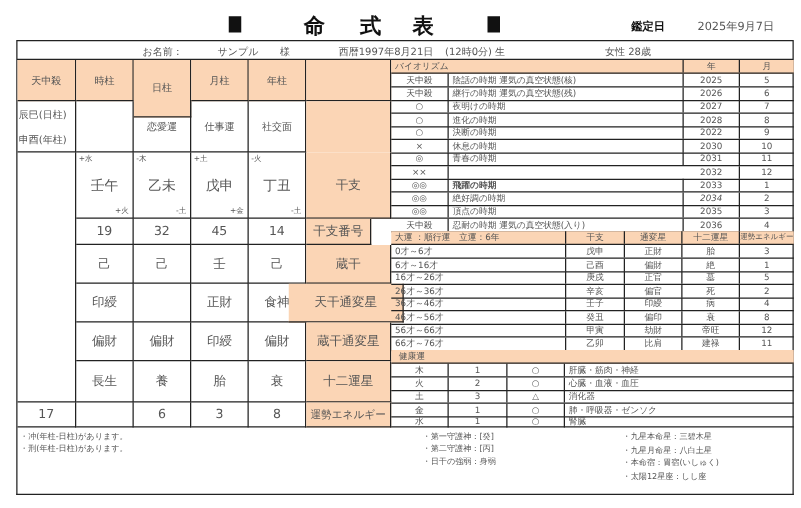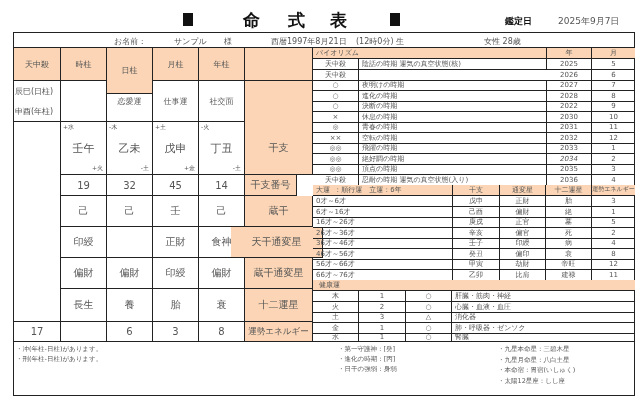--- a/index.html
+++ b/index.html
@@ -143,20 +143,21 @@
       <div class="c" style="left:279px;width:43px;border-right:none;">月</div>
     </div>
     <div class="rrow" style="top:11px;">
         <div class="c" style="left:0;width:46px;">天中殺</div>
         <div class="l" style="left:46px;width:188px;">陰話の時期 運気の真空状態(核)</div>
         <div class="c" style="left:234px;width:45px;">2025</div>
         <div class="c" style="left:279px;width:43px;border-right:none;">5</div>
       </div>
     <div class="rrow" style="top:21.5px;">
         <div class="c" style="left:0;width:46px;">天中殺</div>
+        <div class="l" style="left:46px;width:188px;">継行の時期 運気の真空状態(残)</div>
         <div class="c" style="left:234px;width:45px;">2026</div>
         <div class="c" style="left:279px;width:43px;border-right:none;">6</div>
       </div>
     <div class="rrow" style="top:32px;">
         <div class="c" style="left:0;width:46px;">○</div>
         <div class="l" style="left:46px;width:188px;">夜明けの時期</div>
         <div class="c" style="left:234px;width:45px;">2027</div>
         <div class="c" style="left:279px;width:43px;border-right:none;">7</div>
       </div>
     <div class="rrow" style="top:42.5px;">
@@ -178,27 +179,26 @@
         <div class="c" style="left:279px;width:43px;border-right:none;">10</div>
       </div>
     <div class="rrow" style="top:74px;">
         <div class="c" style="left:0;width:46px;">◎</div>
         <div class="l" style="left:46px;width:188px;">青春の時期</div>
         <div class="c" style="left:234px;width:45px;">2031</div>
         <div class="c" style="left:279px;width:43px;border-right:none;">11</div>
       </div>
     <div class="rrow" style="top:84.5px;">
         <div class="c" style="left:0;width:46px;">××</div>
-        <div class="l" style="left:46px;width:188px;">空転の時期</div>
         <div class="c" style="left:234px;width:45px;">2032</div>
         <div class="c" style="left:279px;width:43px;border-right:none;">12</div>
       </div>
     <div class="rrow" style="top:95px;">
         <div class="c" style="left:0;width:46px;">◎◎</div>
-        <div class="l" style="left:46px;width:188px;">飛躍の時期</div>
+        <div class="l" style="left:46px;width:188px;font-weight:bold;">飛躍の時期</div>
         <div class="c" style="left:234px;width:45px;">2033</div>
         <div class="c" style="left:279px;width:43px;border-right:none;">1</div>
       </div>
     <div class="rrow" style="top:105.5px;">
         <div class="c" style="left:0;width:46px;">◎◎</div>
         <div class="l" style="left:46px;width:188px;">絶好調の時期</div>
         <div class="c" style="left:234px;width:45px;font-style:italic;">2034</div>
         <div class="c" style="left:279px;width:43px;border-right:none;">2</div>
       </div>
     <div class="rrow" style="top:116px;">
@@ -209,21 +209,21 @@
       </div>
     <div class="rrow" style="top:126.5px;">
         <div class="c" style="left:0;width:46px;">天中殺</div>
         <div class="l" style="left:46px;width:188px;">忍耐の時期 運気の真空状態(入り)</div>
         <div class="c" style="left:234px;width:45px;">2036</div>
         <div class="c" style="left:279px;width:43px;border-right:none;">4</div>
       </div>
   </div>
 
   <div class="rp" style="top:137px;">
-    <div class="rrow hdr" style="top:0;font-family:Liberation Mono, monospace;">
+    <div class="rrow hdr" style="top:0;">
       <div class="l" style="left:0;width:140px;">大運 ：順行運　立運：6年</div>
       <div class="c" style="left:140px;width:47px;">干支</div>
       <div class="c" style="left:187px;width:46px;">通変星</div>
       <div class="c" style="left:233px;width:46px;">十二運星</div>
       <div class="c" style="left:279px;width:43px;border-right:none;font-size:6px;">運勢エネルギー</div>
     </div>
     <div class="rrow" style="top:11px;">
         <div class="l" style="left:0;width:140px;">0才～6才</div>
         <div class="c" style="left:140px;width:47px;">戊申</div>
         <div class="c" style="left:187px;width:46px;">正財</div>
@@ -316,21 +316,21 @@
         <div class="l" style="left:139px;width:183px;border-right:none;height:9px;line-height:9px;">腎臓</div>
       </div>
   </div>
 
   <div class="notes-left">
     <div>・冲(年柱-日柱)があります。</div>
     <div>・刑(年柱-日柱)があります。</div>
   </div>
   <div class="notes-mid">
     <div>・第一守護神：[癸]</div>
-    <div>・進化の時期：[丙]</div>
+    <div>・第二守護神：[丙]</div>
     <div>・日干の強弱：身弱</div>
   </div>
   <div class="notes-right">
     <div>・九星本命星：三碧木星</div>
     <div>・九星月命星：八白土星</div>
     <div>・本命宿：胃宿(いしゅく)</div>
     <div>・太陽12星座：しし座</div>
   </div>
 </div>
 

